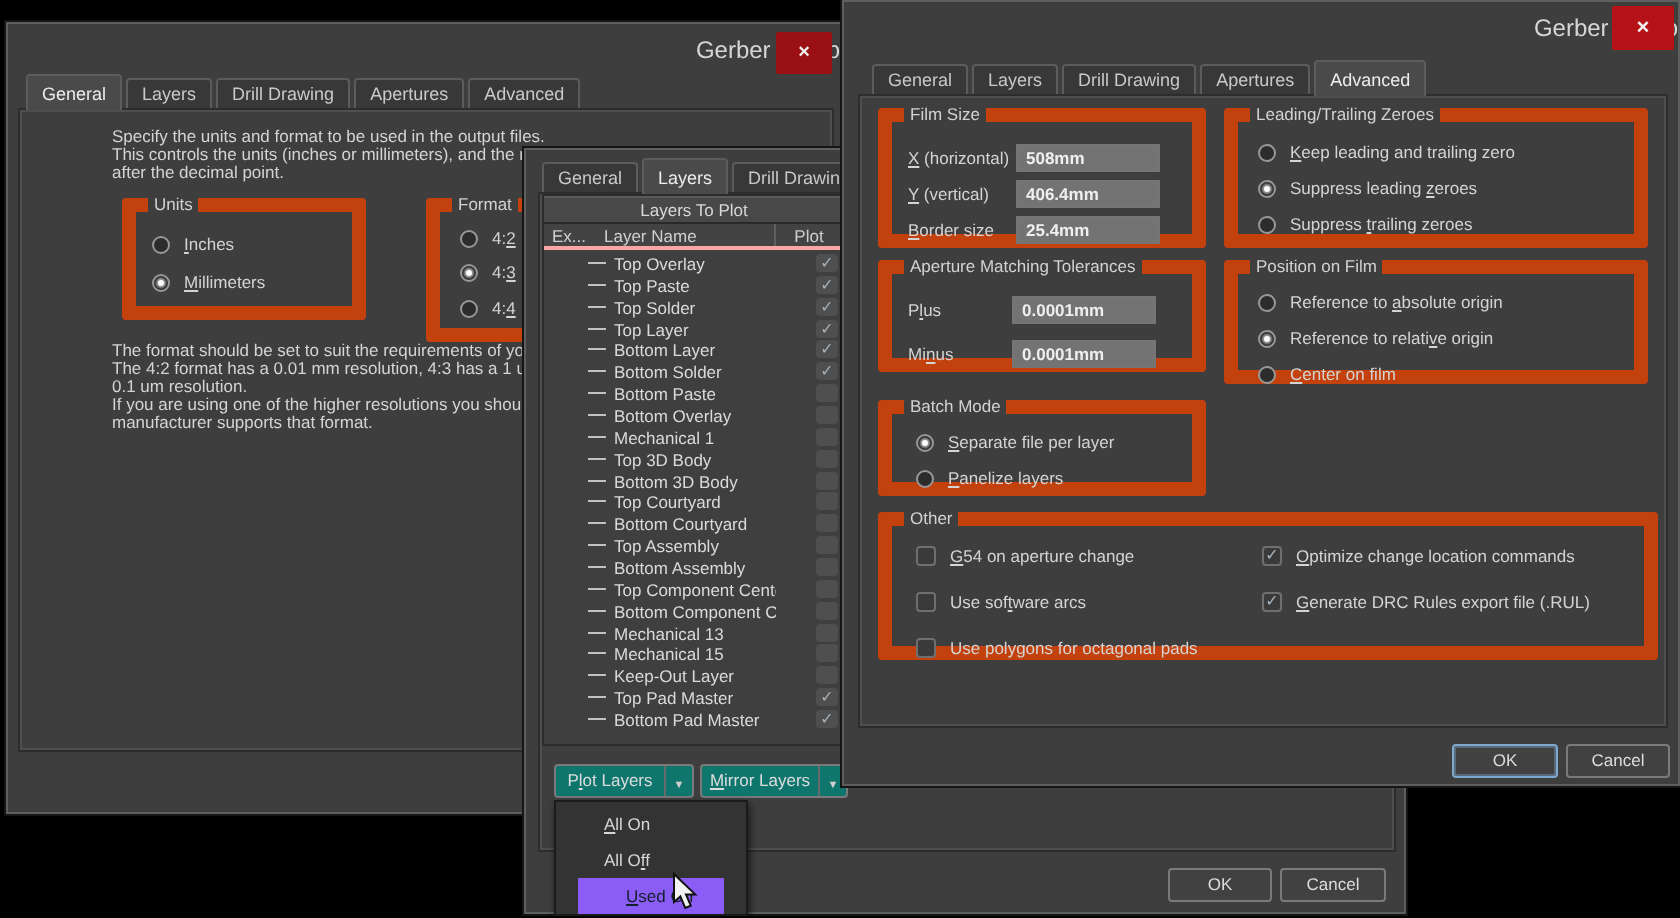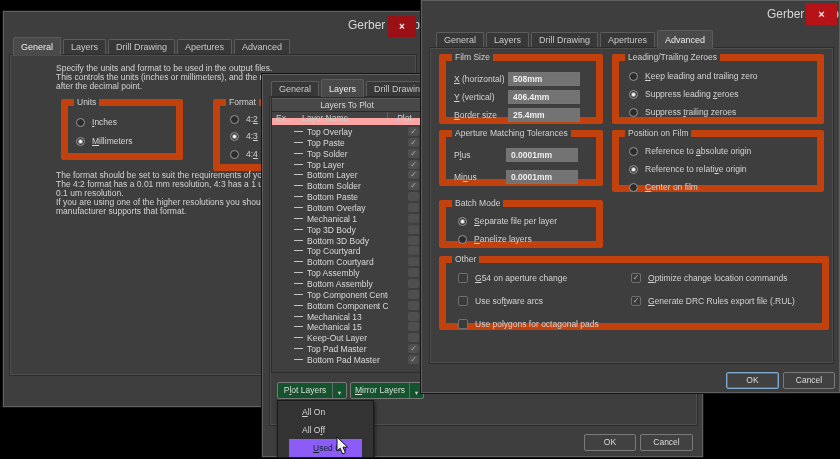--- a/index.html
+++ b/index.html
@@ -20,31 +20,31 @@
   .radio.on::after{content:"";position:absolute;left:2px;top:2px;width:3px;height:3px;border-radius:50%;background:#fcfcfc;box-shadow:0 0 1px 1px rgba(255,255,255,.55)}
   .cb{width:10px;height:10px;background:#3a3a3a;border:1px solid #6f6f6f;border-radius:2px;flex:none;font-size:8px;line-height:8px;text-align:center;color:#a9b6c0}
   .lab{font-size:8.5px;color:#d4d4d4}
   .flabel{position:absolute;font-size:8.5px;color:#d4d4d4;white-space:nowrap}
   .input{position:absolute;background:#737373;border:1px solid #757575;color:#efefef;font-weight:bold;font-size:8.5px;line-height:12px;padding-left:4px;height:14px;width:72px;white-space:nowrap}
   .btn{position:absolute;background:#414141;border:1px solid #7a7a7a;border-radius:2px;color:#dcdcdc;font-size:8.5px;text-align:center;line-height:15px;height:17px}
   .btn.focus{border-color:#7ea9cf;box-shadow:inset 0 0 0 1px rgba(126,169,207,.4)}
   
   .ltable{position:absolute;border:1px solid #2c2c2c;background:#3f3f3f}
   .ghead{height:14px;background:#484848;border-bottom:1px solid #292929;box-shadow:inset 0 1px 0 #5a5a5a;text-align:center;font-size:8.5px;color:#d8d8d8;line-height:14px}
-  .chead{height:13px;background:#434343;border-bottom:7px solid #fca5a5;display:flex;font-size:8.5px;color:#cfcfcf;line-height:13px}
+  .chead{height:13px;background:#434343;border-bottom:2px solid #fca5a5;display:flex;font-size:8.5px;color:#cfcfcf;line-height:13px}
   .chx{width:30px;padding-left:4px}
   .chn{flex:1}
   .chp{width:35px;border-left:1px solid #5e5e5e;border-right:1px solid #5e5e5e;text-align:center}
   .lrows{position:absolute;left:0;top:28px;right:0}
   .lrow{position:relative;height:10.86px}
   .dash{position:absolute;left:22px;top:5px;width:9px;height:1px;background:#c2c2c2}
   .lname{position:absolute;left:35px;top:1px;width:81px;font-size:8.5px;color:#dadada;white-space:nowrap;overflow:hidden}
   .lcheck{position:absolute;left:136px;top:1px;width:11px;height:9px;background:#4f4f4f;border-radius:2px;font-size:8px;line-height:9px;text-align:center;color:#a6b1b9}
   
-  .splitbtn{position:absolute;height:17px;display:flex;border:1px solid #7a7a7a;border-radius:2px;background:#14532d}
+  .splitbtn{position:absolute;height:17px;display:flex;border:1px solid #7a7a7a;border-radius:2px;background:#0f766e}
   .sbmain{flex:1;font-size:8.5px;color:#dcdcdc;line-height:15px;text-align:center;border-right:1px solid #6a6a6a;padding:0 3px;white-space:nowrap}
   .sbarrow{width:13px;text-align:center;line-height:14px}
   .arrowglyph{font-size:5.5px;color:#cfcfcf}
   
   .menu{position:absolute;background:#333;border:1px solid #1a1a1a;box-shadow:1px 2px 4px rgba(0,0,0,.6);z-index:20;padding-top:2px}
   .mitem{height:18px;line-height:18px;padding-left:24px;font-size:8.5px;color:#d6d6d6;white-space:nowrap}
   .mitem.checked,.mitem.hl{background:#8b5cf6;color:#13212d;margin:0 11px}
   .cursor{position:absolute;z-index:40}
   u{text-decoration:underline}
 </style>

